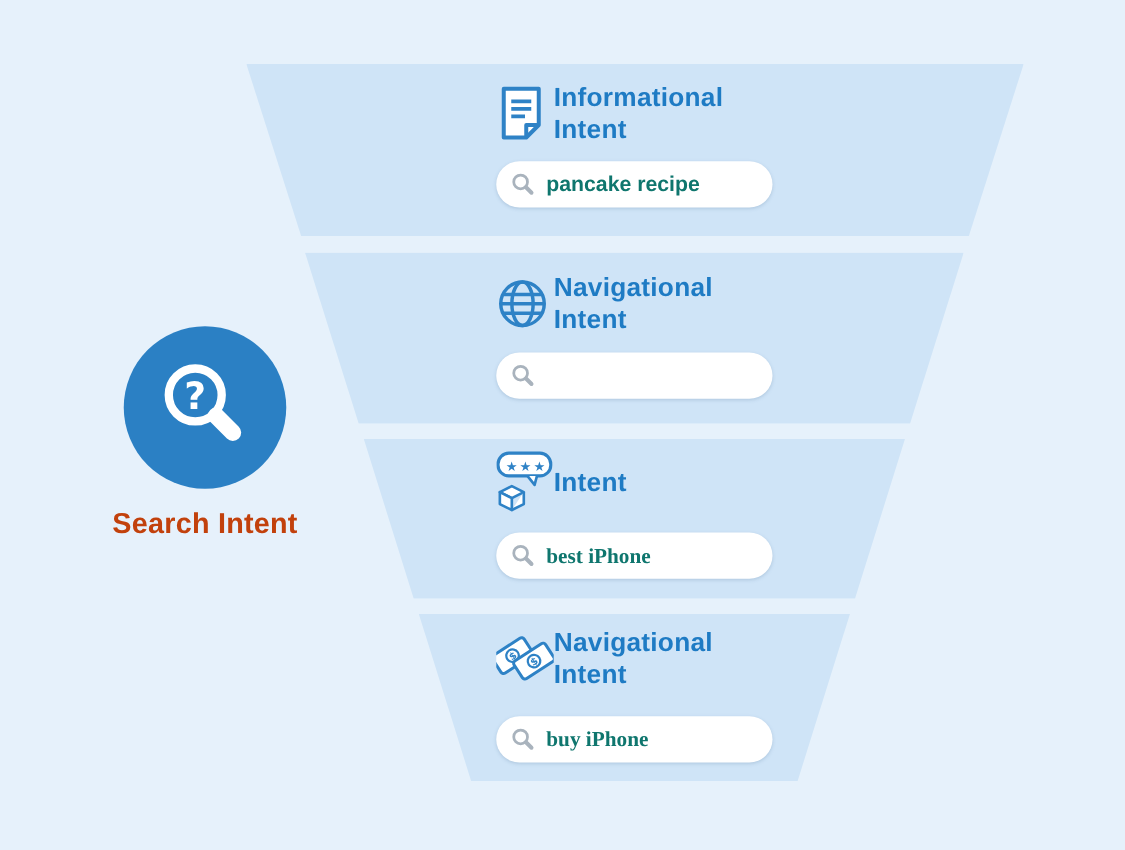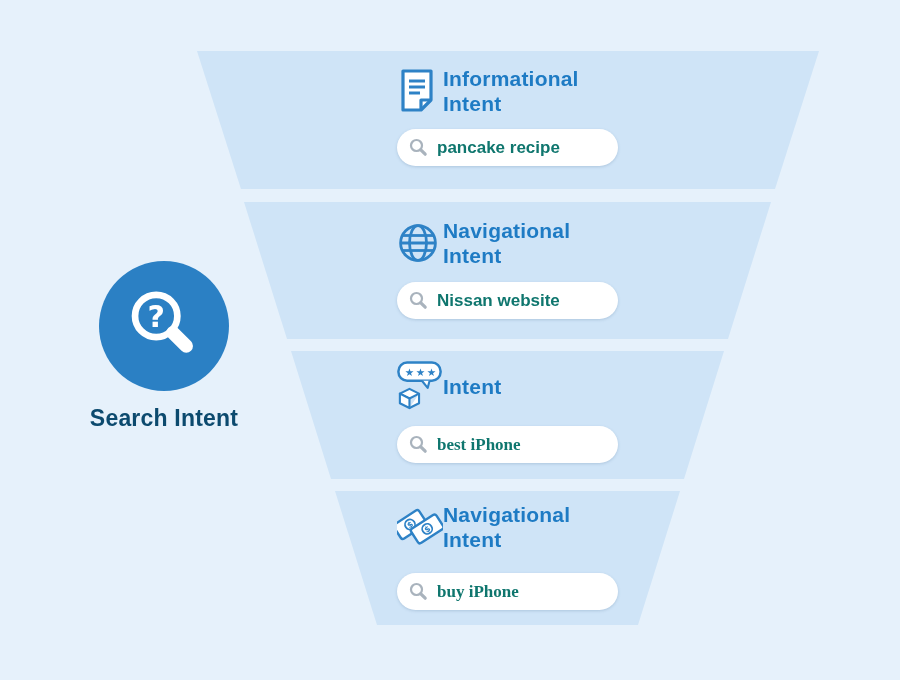--- a/index.html
+++ b/index.html
@@ -3,21 +3,21 @@
 <meta charset="utf-8">
 <style>
   html,body{margin:0;padding:0;}
   body{width:900px;height:680px;background:#e6f1fb;font-family:"Liberation Sans","DejaVu Sans",sans-serif;}
   #canvas{position:relative;width:900px;height:680px;background:#e6f1fb;overflow:hidden;}
 
   
   .source-circle{position:absolute;left:99px;top:261px;width:130px;height:130px;border-radius:50%;
     background:#2b80c4;display:flex;align-items:center;justify-content:center;}
   .source-label{position:absolute;left:44px;top:405px;width:240px;text-align:center;
-    font-size:23px;font-weight:700;color:#0c4a6e;letter-spacing:.2px;}
+    font-size:23px;font-weight:700;color:#c2410c;letter-spacing:.2px;}
 
   
   .band{position:absolute;background:#cfe4f7;}
   .band1{left:197px;top:51px;width:622px;height:138px;clip-path:polygon(0 0,100% 0,92.93% 100%,7.07% 100%);}
   .band2{left:244px;top:202px;width:527px;height:137px;clip-path:polygon(0 0,100% 0,91.84% 100%,8.16% 100%);}
   .band3{left:291px;top:351px;width:433px;height:128px;clip-path:polygon(0 0,100% 0,90.76% 100%,9.24% 100%);}
   .band4{left:335px;top:491px;width:345px;height:134px;clip-path:polygon(0 0,100% 0,87.83% 100%,12.17% 100%);}
 
   
   .head{position:absolute;left:397px;display:flex;align-items:center;height:52px;}
@@ -96,21 +96,20 @@
       <div>Intent</div>
     </div>
   </div>
   <div class="search-box sbox2">
     <span>
       <svg width="19" height="19" viewBox="0 0 19 19">
         <circle cx="7.5" cy="7.5" r="5.5" fill="none" stroke="#a9b3bd" stroke-width="2.2"></circle>
         <line x1="11.8" y1="11.8" x2="16.2" y2="16.2" stroke="#a9b3bd" stroke-width="3.2" stroke-linecap="round"></line>
       </svg>
     </span>
-    <span class="q">Nissan website</span>
   </div>
 
   <div class="head head3">
     <span class="icon-box">
       <svg width="48" height="52" viewBox="0 0 48 52">
         <rect x="1.5" y="1.5" width="44" height="19" rx="9" fill="#ffffff" stroke="#2e82c6" stroke-width="2.6"></rect>
         <text x="8" y="16" font-family="DejaVu Sans" font-size="11" fill="#2e82c6">★</text>
         <text x="19.5" y="16" font-family="DejaVu Sans" font-size="11" fill="#2e82c6">★</text>
         <text x="31" y="16" font-family="DejaVu Sans" font-size="11" fill="#2e82c6">★</text>
         <path d="M26 20.5 L32 28 L34 20.5" fill="#ffffff" stroke="#2e82c6" stroke-width="2.2" stroke-linejoin="round"></path>

